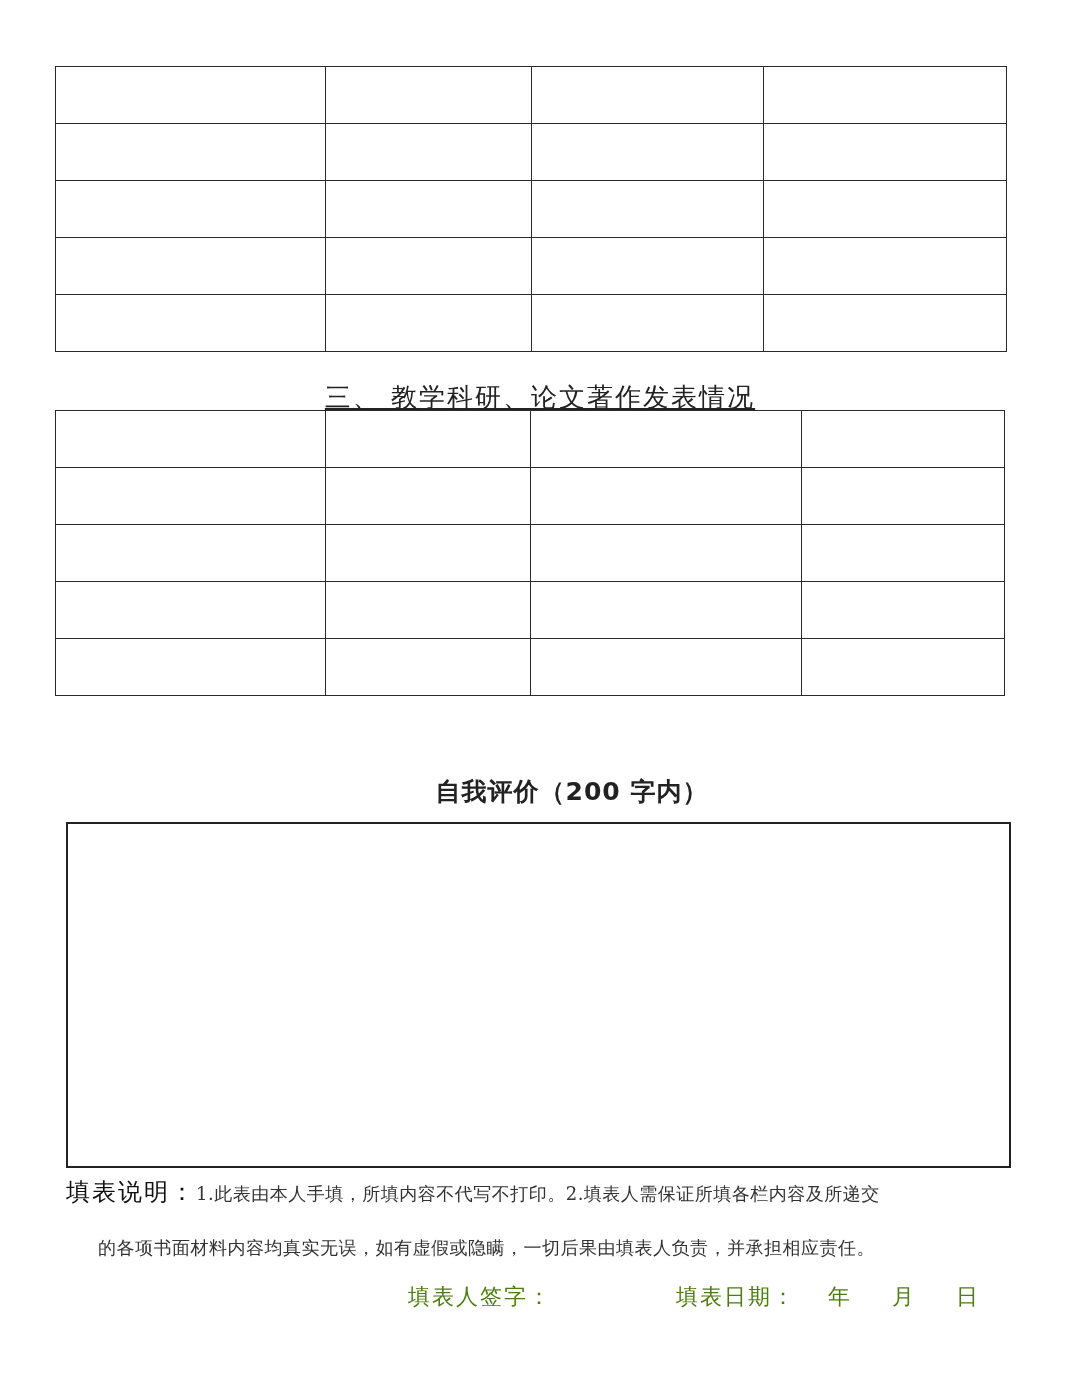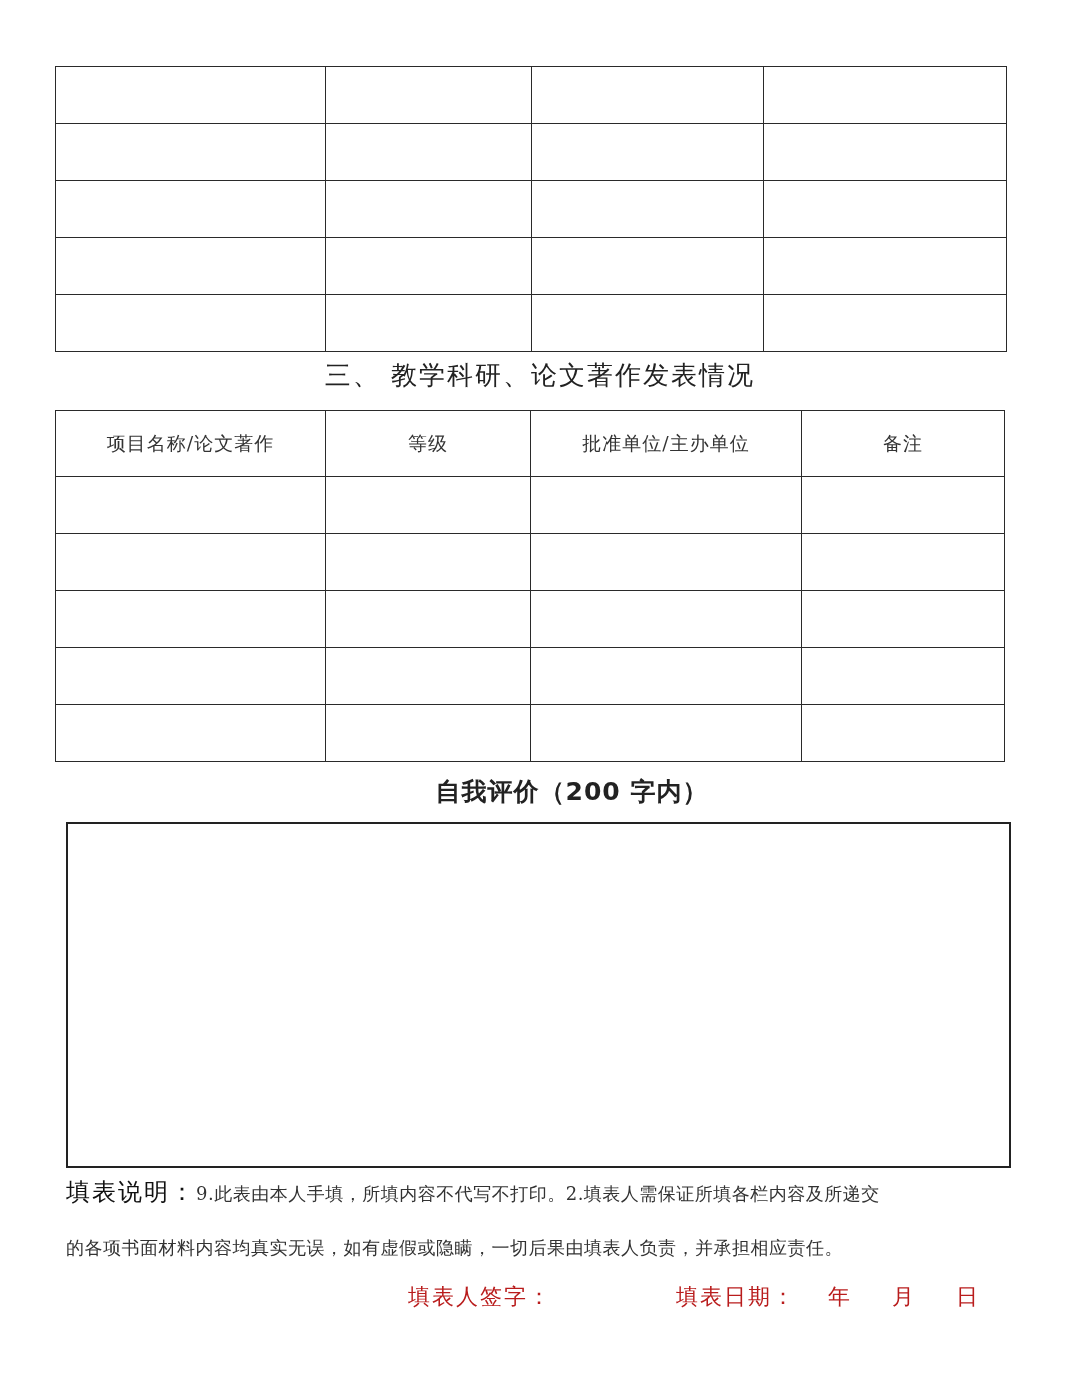--- a/index.html
+++ b/index.html
@@ -17,38 +17,38 @@
   }
   #table1 { left: 55px; top: 66px; width: 951px; }
   #table1 td { height: 56px; }
   #table2 { left: 55px; top: 410px; width: 949px; }
   #table2 tr.head td { height: 65px; }
   #table2 tr.body td { height: 56px; }
   .section-title {
     position: absolute; left: 0; width: 1080px; text-align: center;
     font-size: 26px; color: #222; letter-spacing: 2px;
   }
-  #sec3 { top: 358px; }
+  #sec3 { top: 380px; text-decoration: underline; }
   #selfeval-title {
     top: 775px; font-family: "DejaVu Sans", "Liberation Sans", sans-serif; font-weight: bold; font-size: 25px; letter-spacing: 1px; padding-left: 32px;
   }
   #selfeval-box {
     position: absolute; left: 66px; top: 822px; width: 941px; height: 342px;
     border: 2.5px solid #222; background: #fff;
   }
   .notes {
     position: absolute; left: 66px; width: 960px; font-size: 18px; color: #333; letter-spacing: 0.5px; white-space: nowrap;
   }
   #notes1 { top: 1176px; }
-  #notes2 { top: 1236px; }
+  #notes2 { top: 1236px; margin-left: 32px; }
   .notes-label {
     font-family: "DejaVu Sans", "Liberation Sans", sans-serif; font-weight: normal; font-size: 24px; color: #111; letter-spacing: 2px;
   }
   .sign-row {
-    position: absolute; top: 1282px; font-size: 22px; color: #b91c1c; letter-spacing: 2px;
+    position: absolute; top: 1282px; font-size: 22px; color: #4d7c0f; letter-spacing: 2px;
   }
   #signer { left: 408px; }
   #date-label { left: 676px; }
   #date-year { left: 828px; }
   #date-month { left: 892px; }
   #date-day { left: 956px; }
 </style>
 </head>
 <body>
 
@@ -96,26 +96,20 @@
 <div id="sec3" class="section-title">三、 教学科研、论文著作发表情况</div>
 
 <table id="table2" class="grid">
   <colgroup>
       <col style="width:270px">
       <col style="width:205px">
       <col style="width:271px">
       <col style="width:203px">
     </colgroup>
   <tbody>
-    <tr class="head">
-      <td>项目名称/论文著作</td>
-      <td>等级</td>
-      <td>批准单位/主办单位</td>
-      <td>备注</td>
-    </tr>
     <tr class="body">
       <td></td>
       <td></td>
       <td></td>
       <td></td>
     </tr>
     <tr class="body">
       <td></td>
       <td></td>
       <td></td>
@@ -140,21 +134,21 @@
       <td></td>
     </tr>
   </tbody>
 </table>
 
 <div id="selfeval-title" class="section-title">自我评价（200 字内）</div>
 
 <div id="selfeval-box"></div>
 
 <div id="notes1" class="notes">
-  <span class="notes-label">填表说明：</span><span>9.此表由本人手填，所填内容不代写不打印。2.填表人需保证所填各栏内容及所递交</span>
+  <span class="notes-label">填表说明：</span><span>1.此表由本人手填，所填内容不代写不打印。2.填表人需保证所填各栏内容及所递交</span>
 </div>
 <div id="notes2" class="notes">的各项书面材料内容均真实无误，如有虚假或隐瞒，一切后果由填表人负责，并承担相应责任。</div>
 
 <div id="signer" class="sign-row">填表人签字：</div>
 <div id="date-label" class="sign-row">填表日期：</div>
 <div id="date-year" class="sign-row">年</div>
 <div id="date-month" class="sign-row">月</div>
 <div id="date-day" class="sign-row">日</div>
 
 </body></html>

